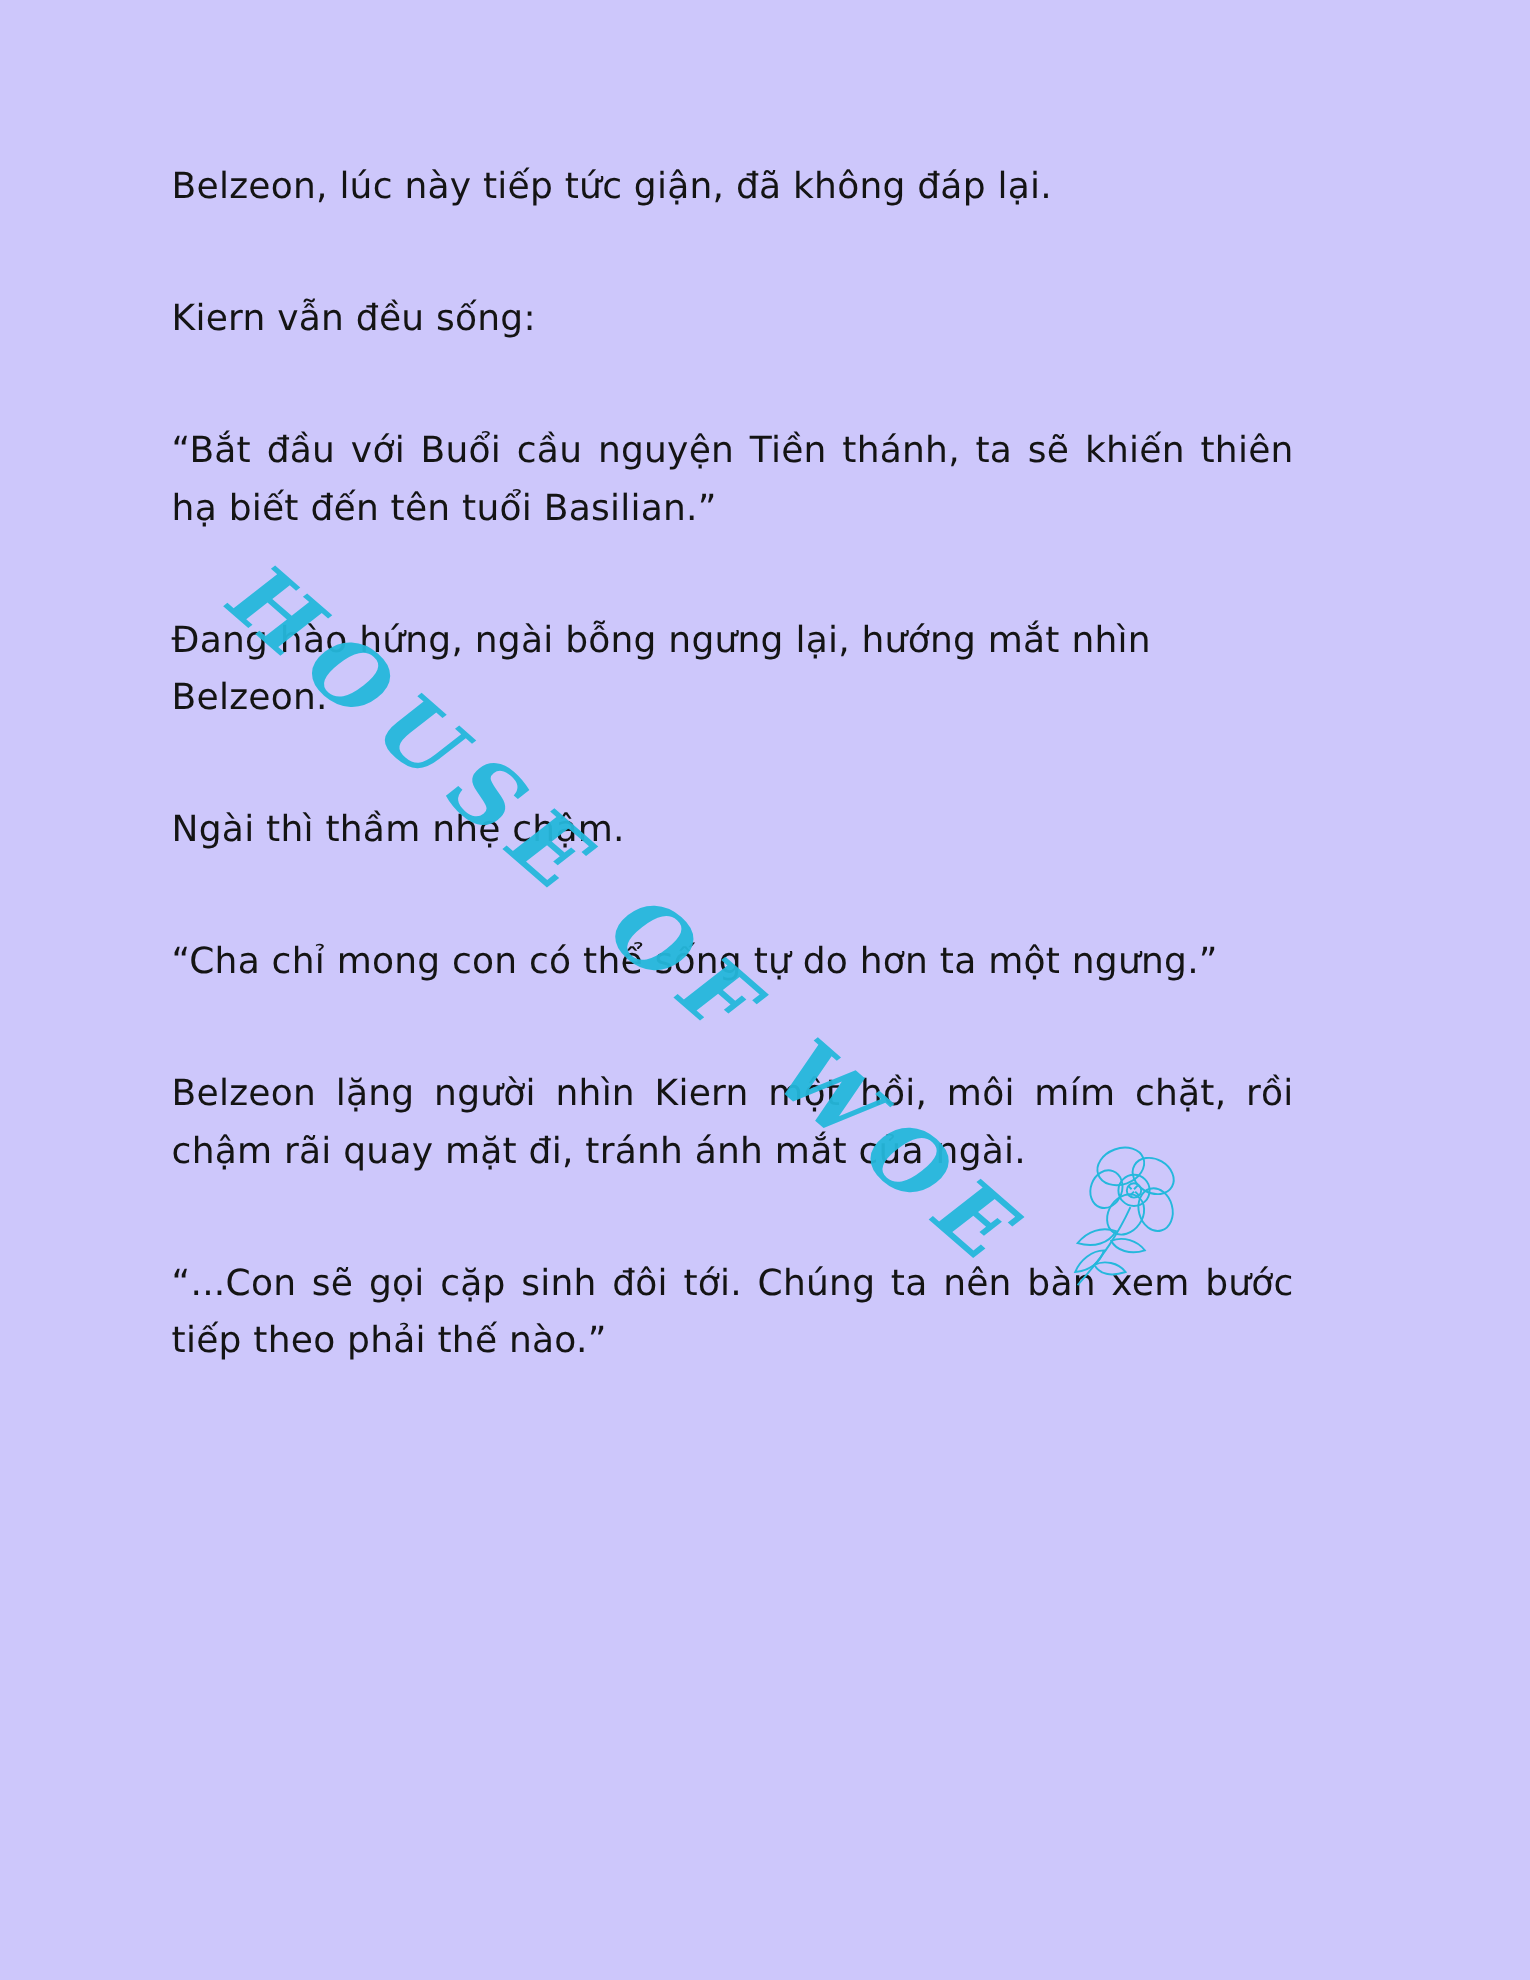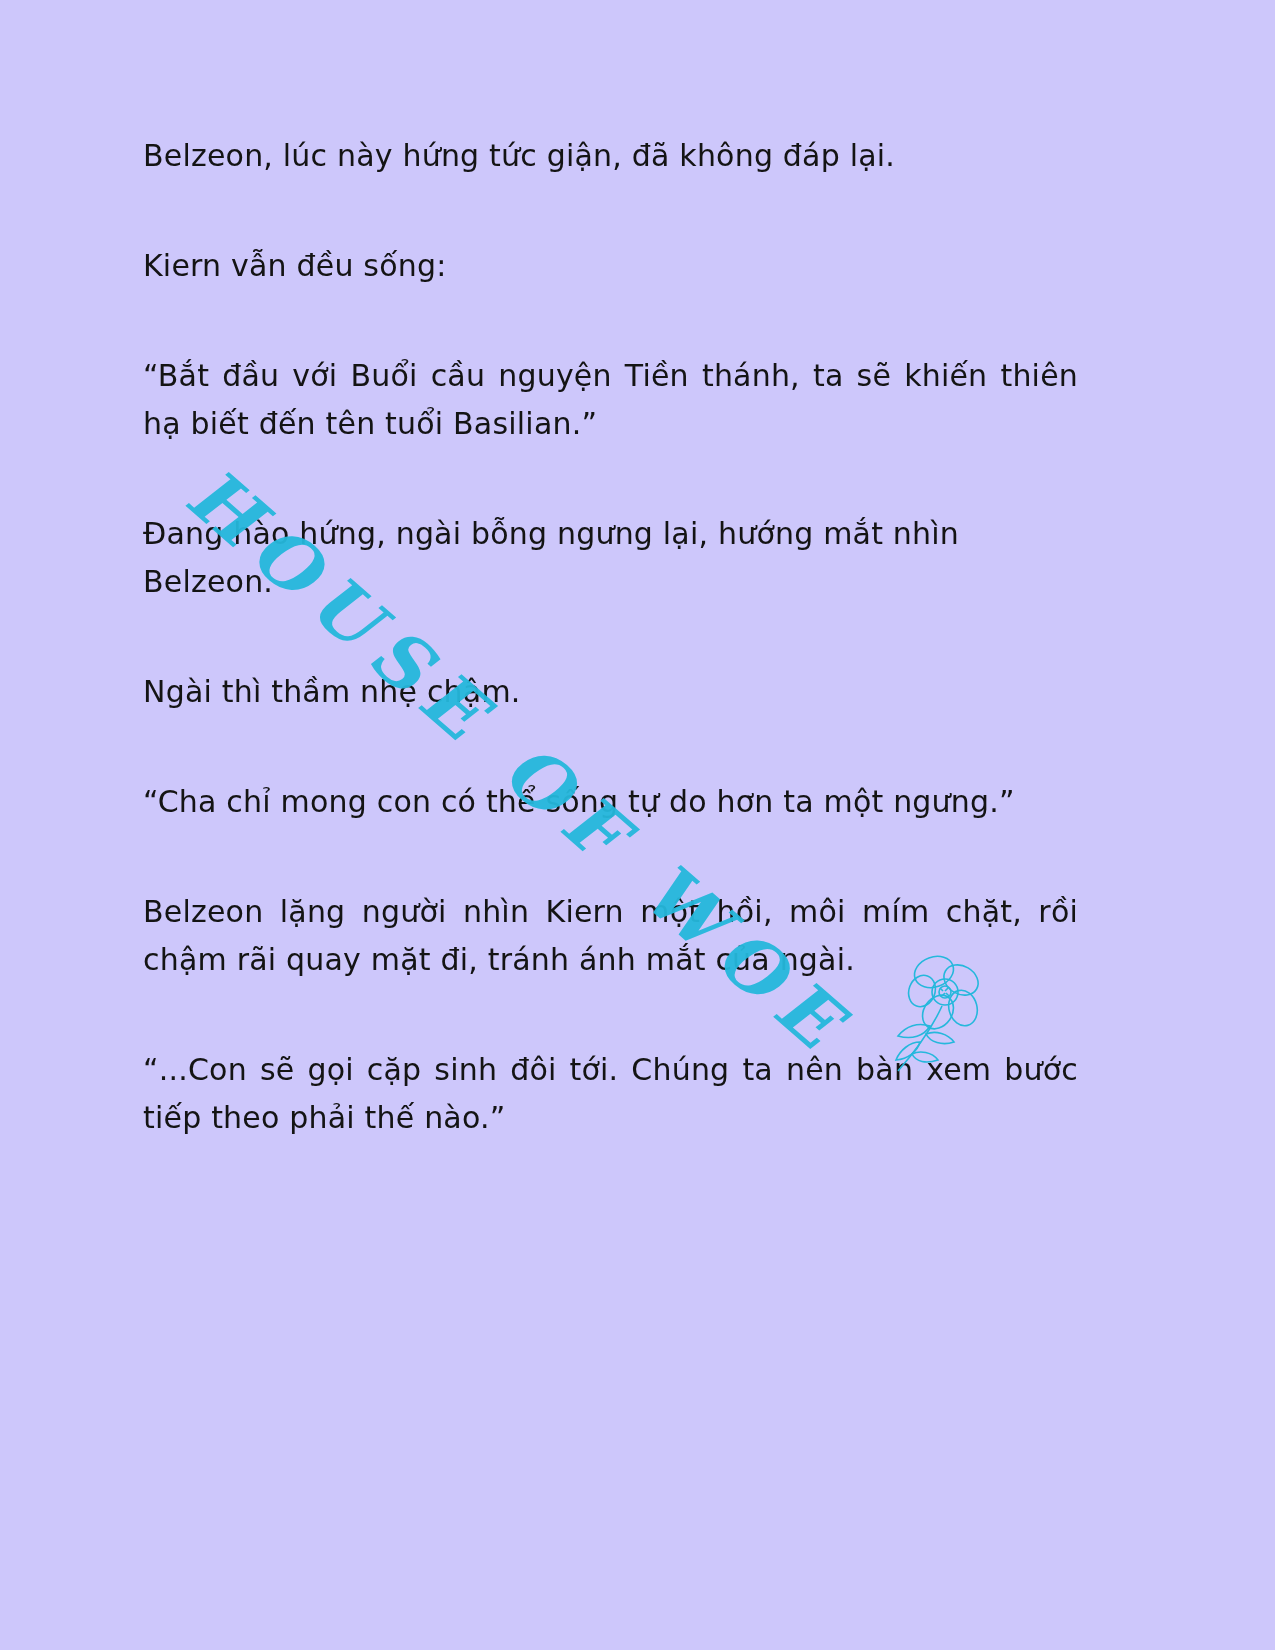--- a/index.html
+++ b/index.html
@@ -73,21 +73,21 @@
     width: 150px;
     height: 145px;
   }
 </style>
 </head>
 <body>
 
 <div id="page">
 
   <div id="text-column">
-    <p class="para">Belzeon, lúc này hứng tức giận, đã không đáp lại.</p>
+    <p class="para">Belzeon, lúc này tiếp tức giận, đã không đáp lại.</p>
     <p class="para">Kiern vẫn đều sống:</p>
     <p class="para justify">“Bắt đầu với Buổi cầu nguyện Tiền thánh, ta sẽ khiến thiên hạ biết đến tên tuổi Basilian.”</p>
     <p class="para">Đang hào hứng, ngài bỗng ngưng lại, hướng mắt nhìn Belzeon.</p>
     <p class="para">Ngài thì thầm nhẹ chậm.</p>
     <p class="para">“Cha chỉ mong con có thể sống tự do hơn ta một ngưng.”</p>
     <p class="para justify">Belzeon lặng người nhìn Kiern một hồi, môi mím chặt, rồi chậm rãi quay mặt đi, tránh ánh mắt của ngài.</p>
     <p class="para justify">“...Con sẽ gọi cặp sinh đôi tới. Chúng ta nên bàn xem bước tiếp theo phải thế nào.”</p>
   </div>
 
   <div id="watermark">

